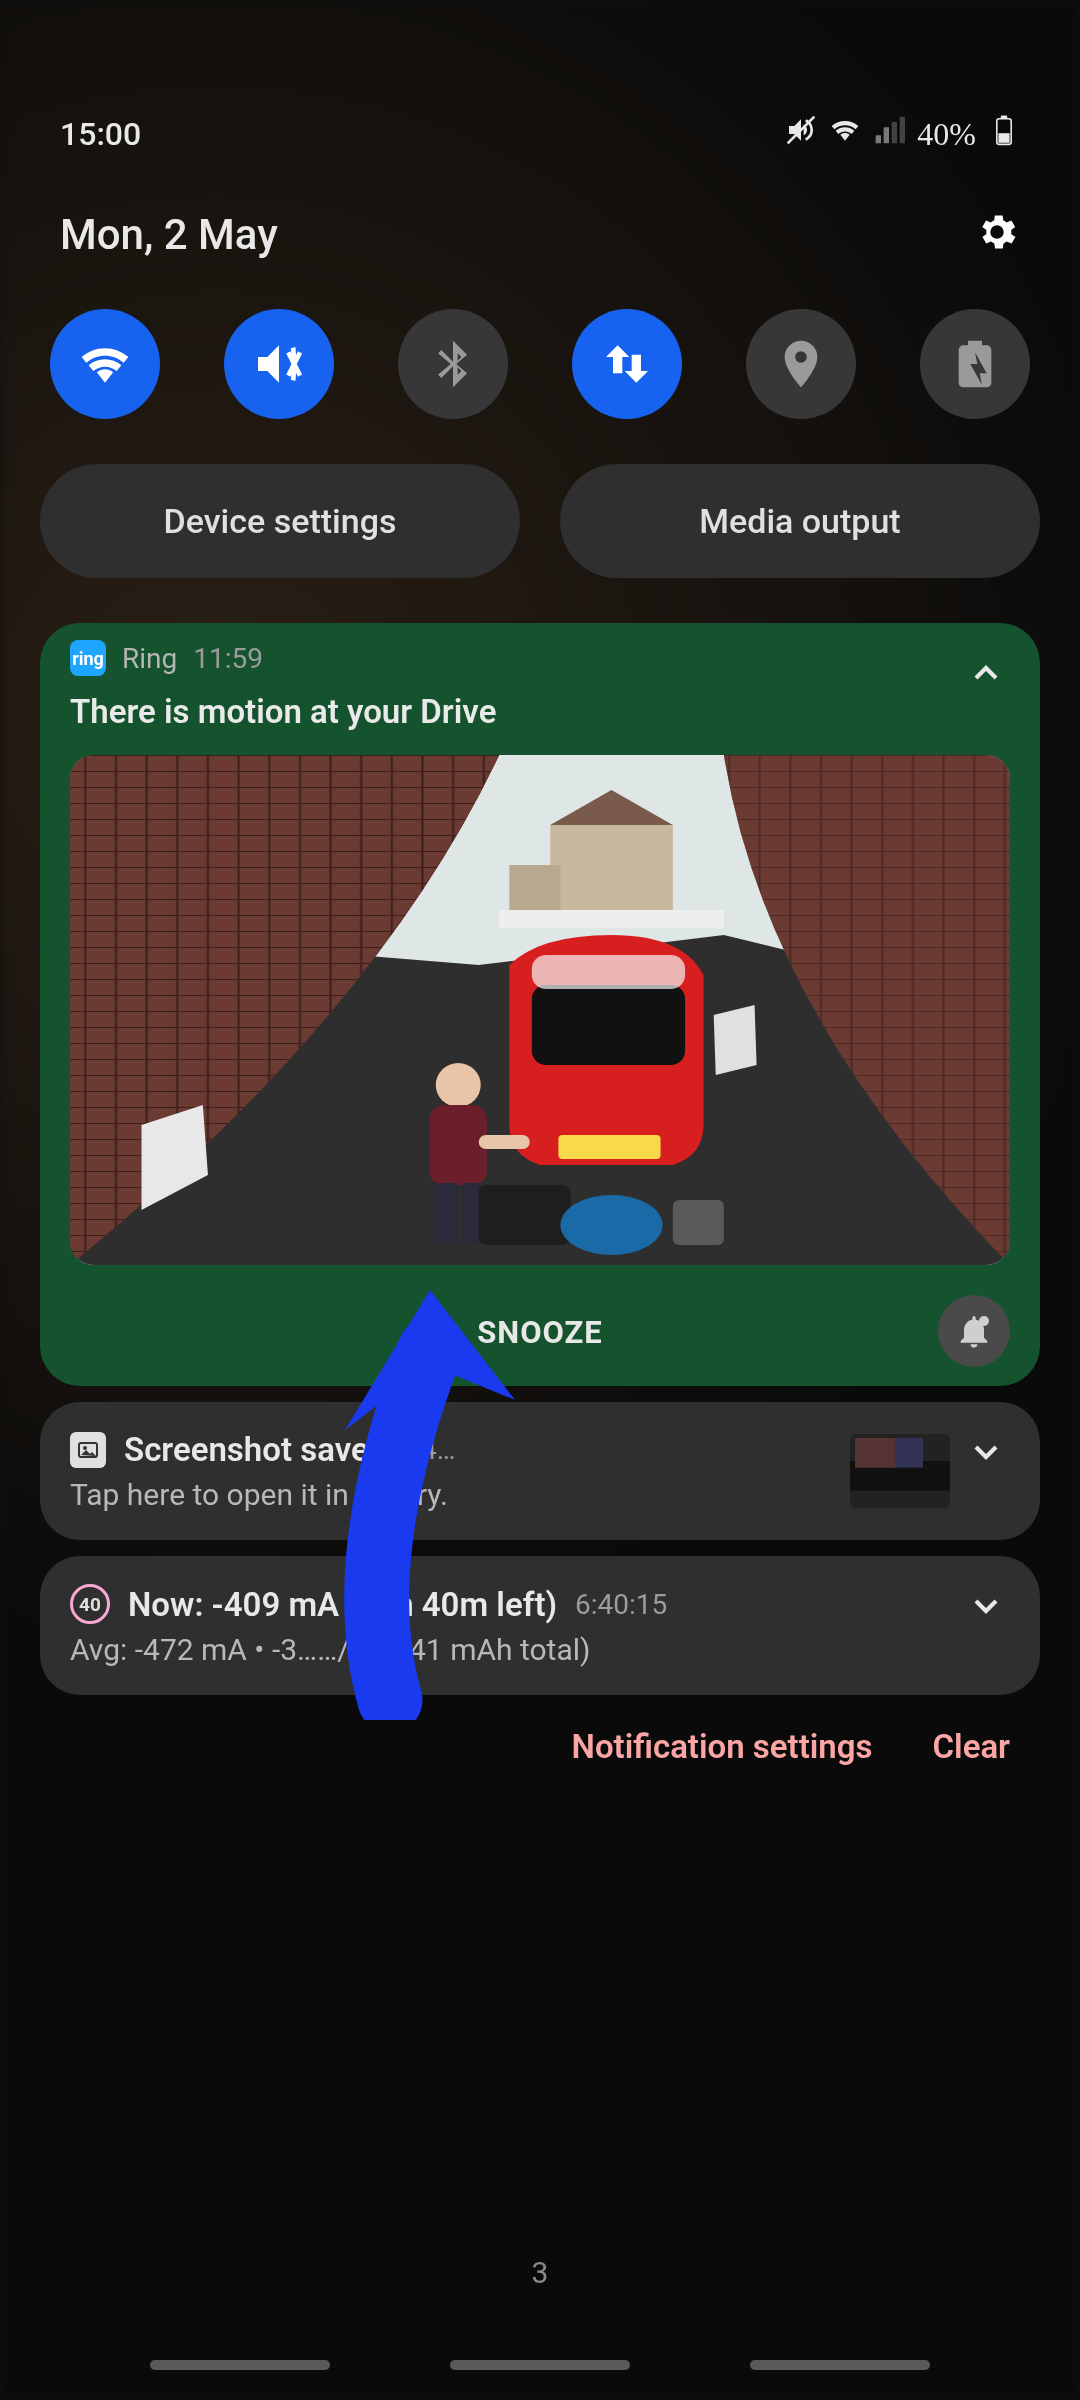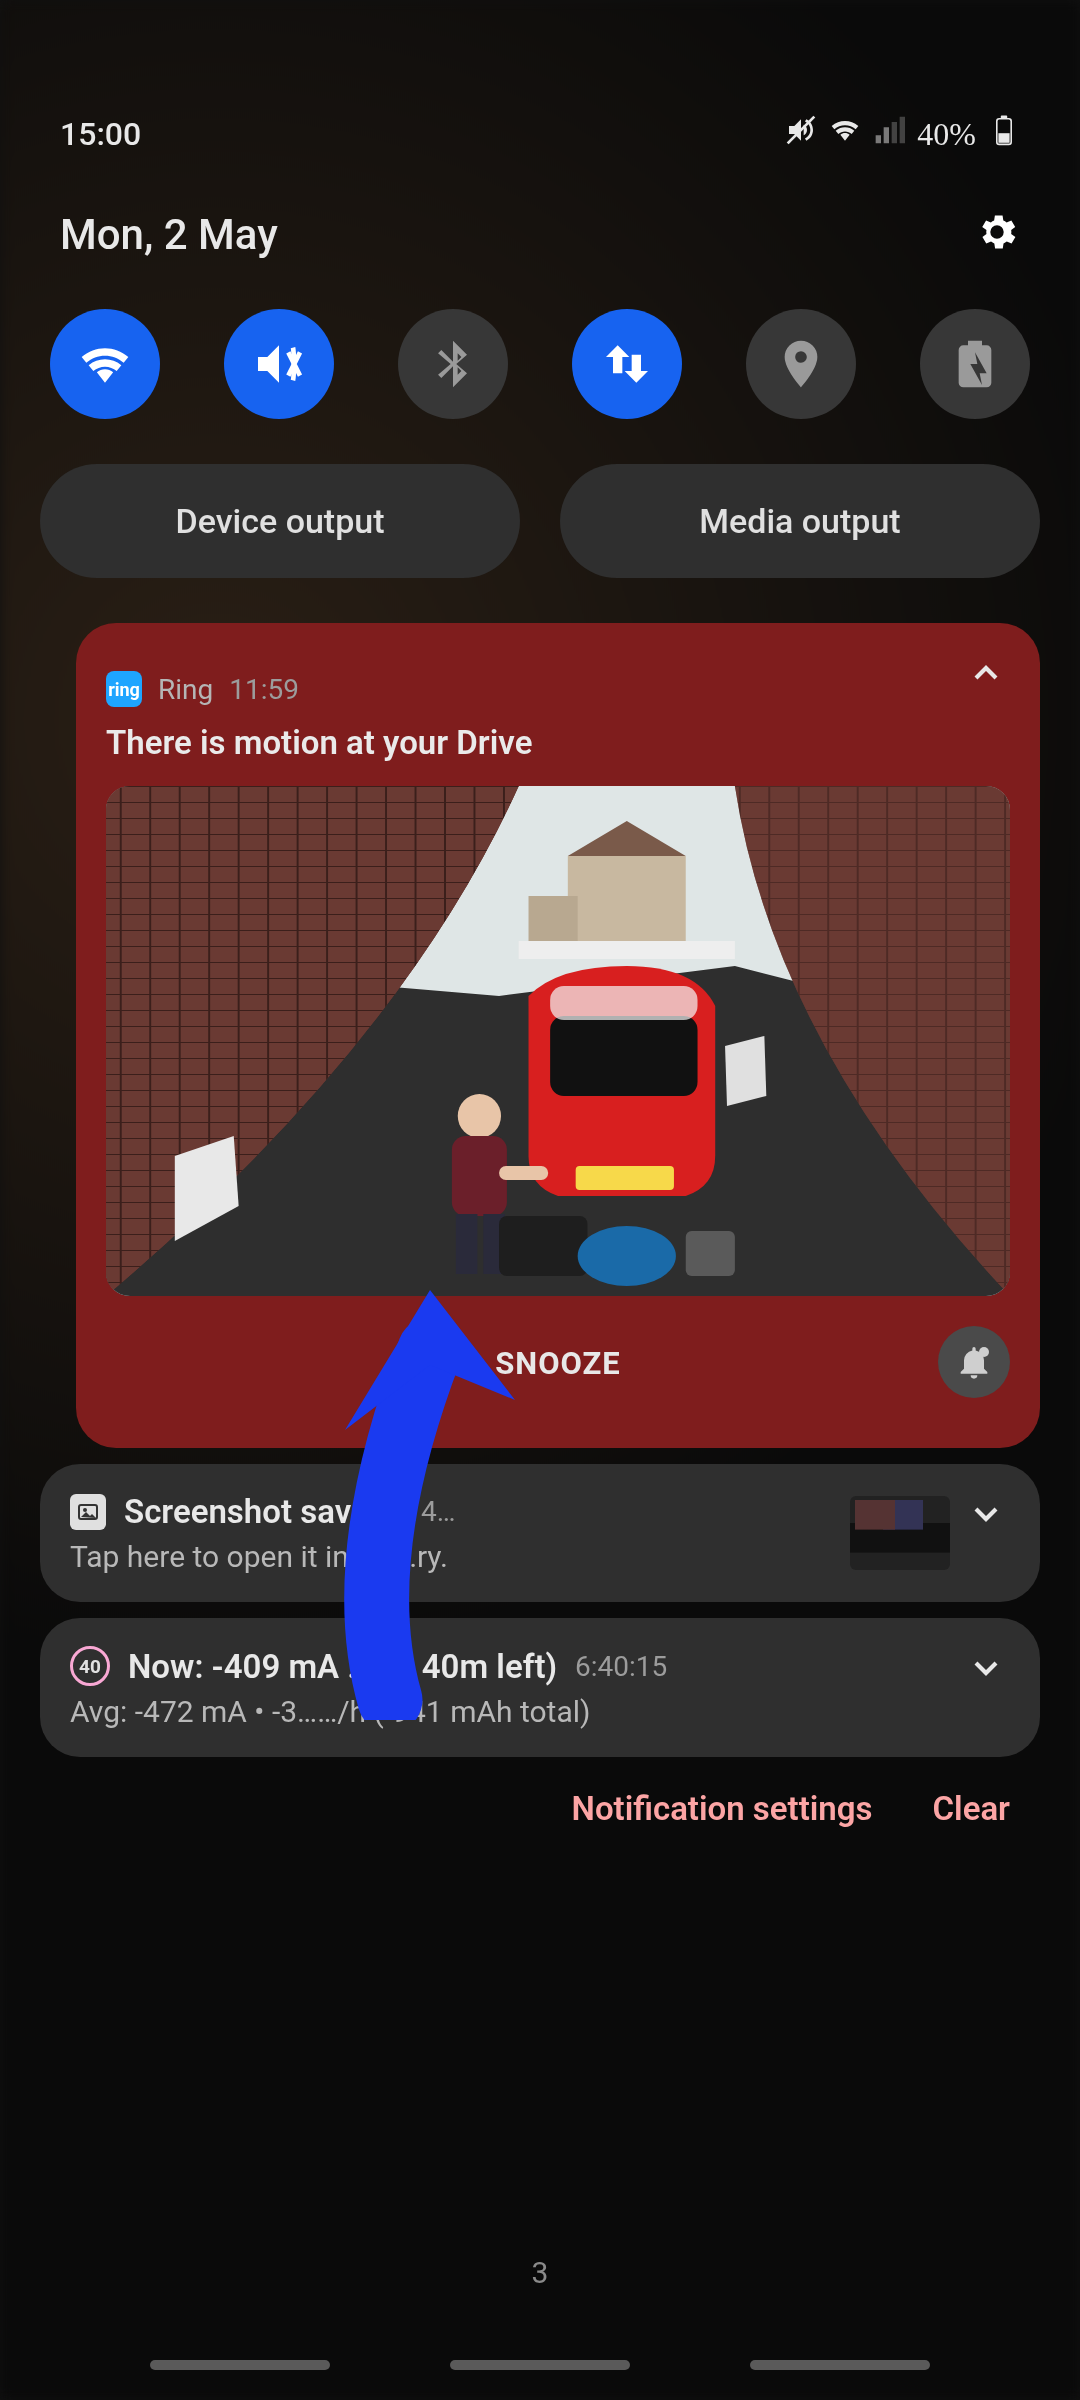--- a/index.html
+++ b/index.html
@@ -77,25 +77,24 @@
     align-items: center;
     justify-content: center;
     font-size: 34px;
     font-weight: 500;
     color: #e0e0e0;
   }
 
   
   .notif-stack { padding-top: 45px; display: flex; flex-direction: column; gap: 16px; }
   .notif {
-    background: #7f1d1d;
+    background: #14532d;
     border-radius: 40px;
-    padding: 48px 30px;
+    padding: 17px 30px;
     position: relative;
-    margin-left: 36px;
   }
   .notif-sub {
     background: #2f2f2f;
     border-radius: 40px;
     padding: 28px 30px;
     position: relative;
   }
   .notif-header { display: flex; align-items: center; gap: 16px; }
   .app-icon {
     width: 36px; height: 36px; border-radius: 8px;
@@ -271,21 +270,21 @@
     </div>
     <div class="qs-btn qs-off">
       <svg viewBox="0 0 24 24" fill="#9a9a9a">
           <path d="M9 2v2H7a2 2 0 0 0-2 2v14a2 2 0 0 0 2 2h10a2 2 0 0 0 2-2V6a2 2 0 0 0-2-2h-2V2H9zm3 5l5 9h-3l1 5-5-9h3l-1-5z"></path>
         </svg>
     </div>
   </div>
 
   <div class="pill-row">
     <div class="pill">
-      <span>Device output</span>
+      <span>Device settings</span>
     </div>
     <div class="pill">
       <span>Media output</span>
     </div>
   </div>
 
   <div class="notif-stack">
 
     <div class="notif">
       <div class="notif-header">

